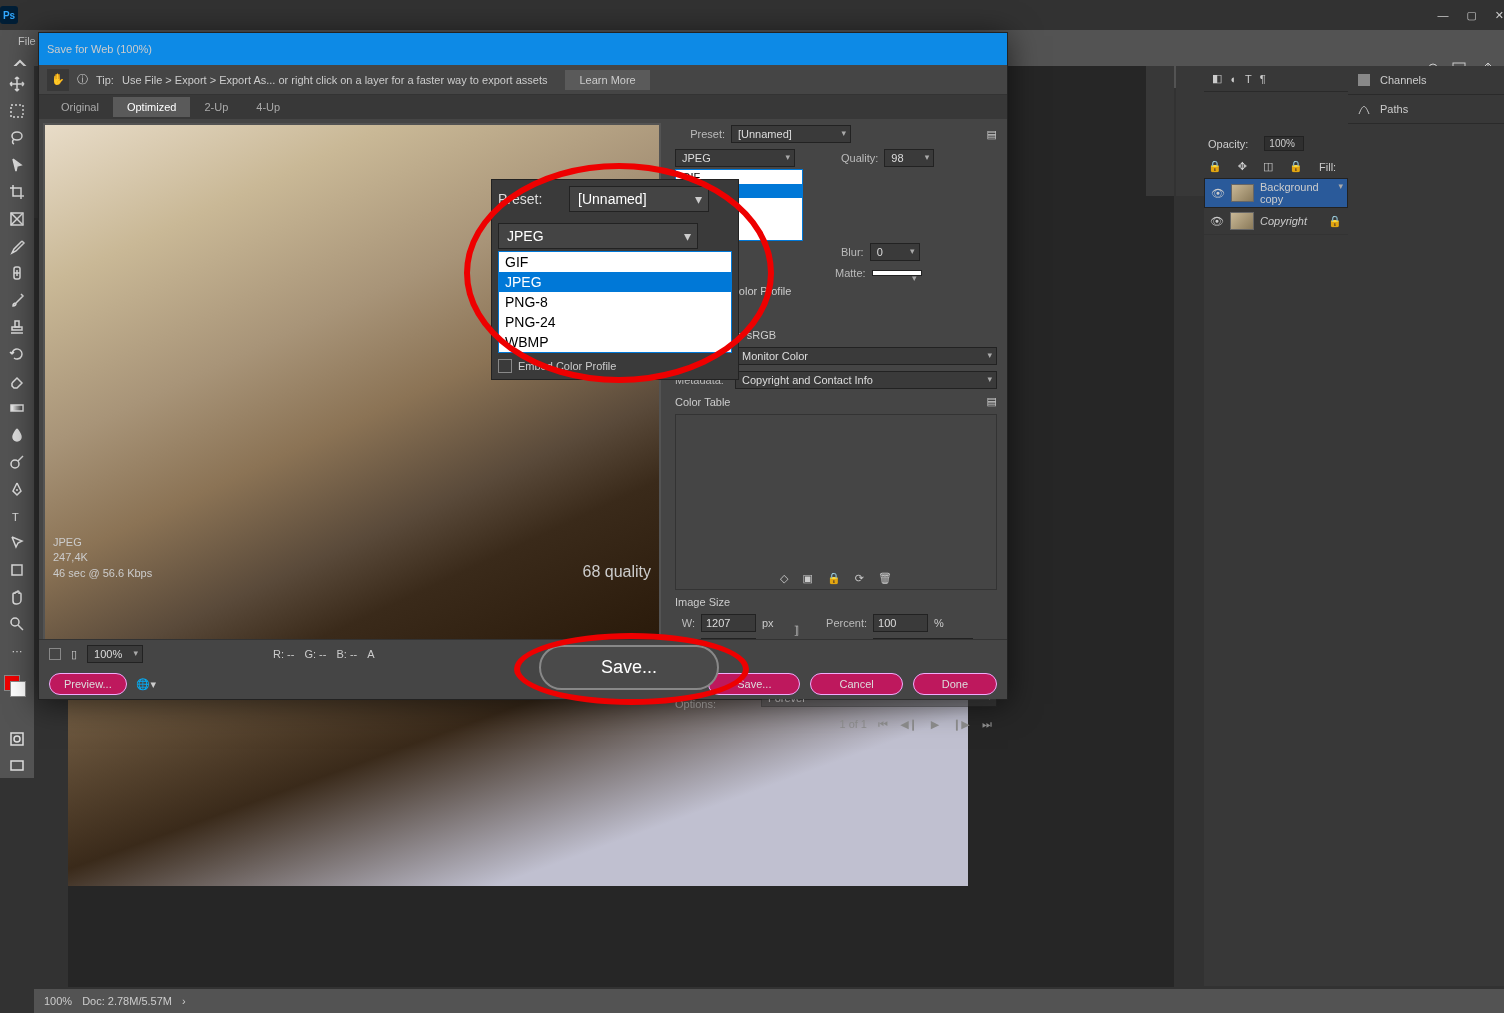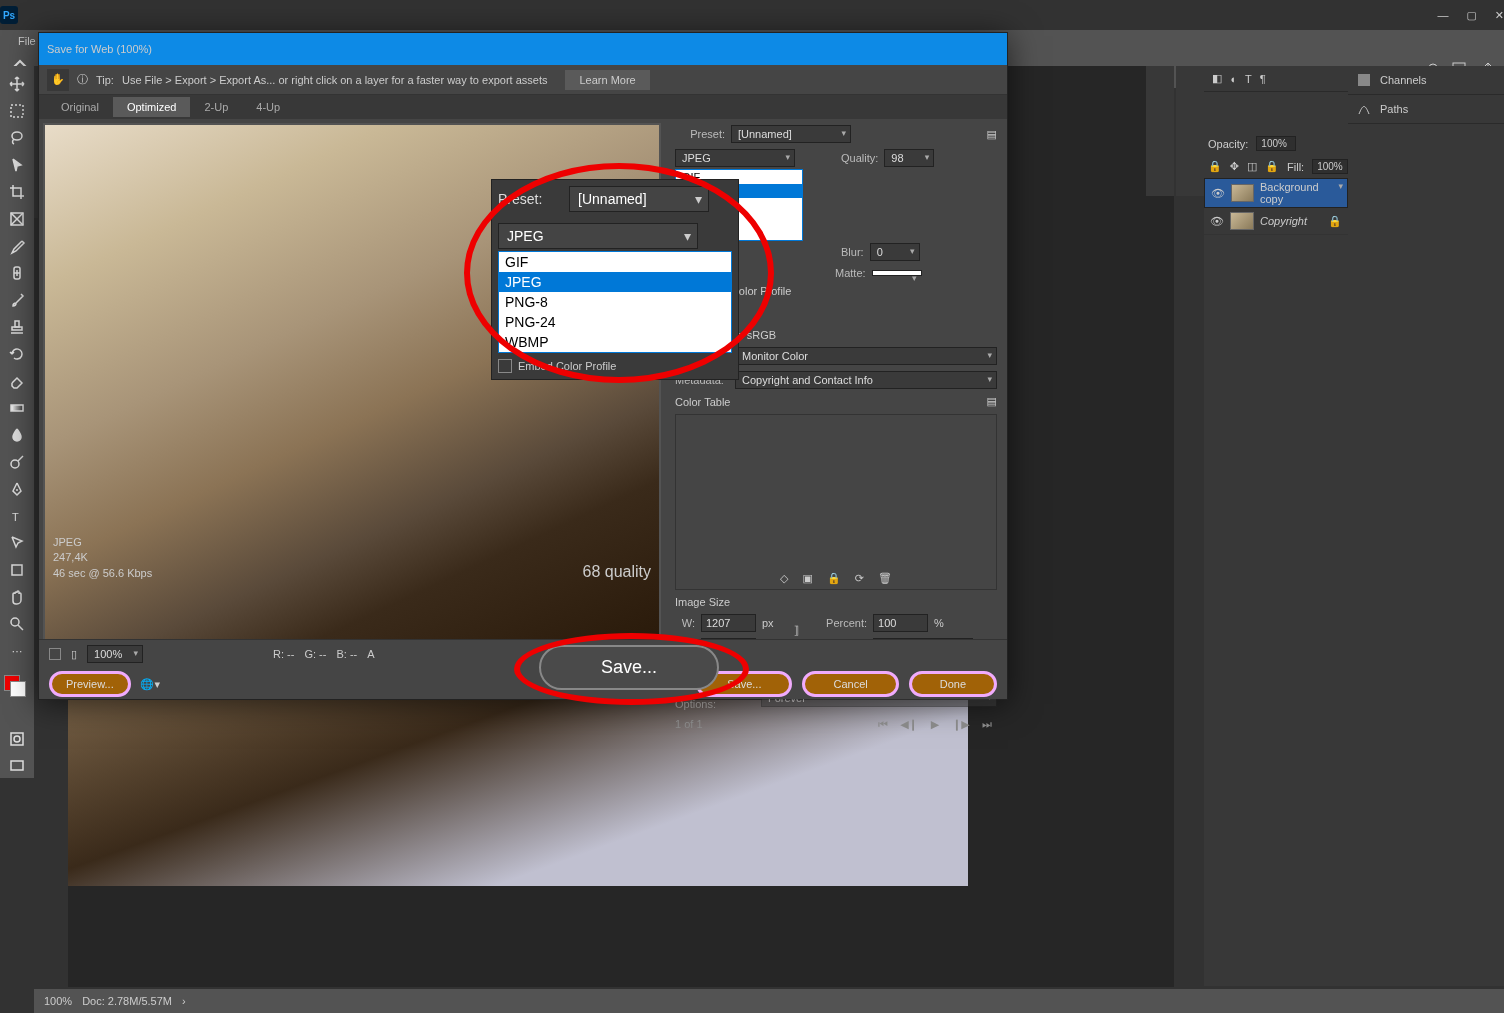--- a/index.html
+++ b/index.html
@@ -32,21 +32,21 @@
 
 .right1{position:absolute;right:330px;top:66px;width:28px;background:#383838;height:130px}
 .right2{position:absolute;right:300px;top:66px;width:28px;background:#383838;height:130px}
 .right3{position:absolute;right:156px;top:66px;width:144px;background:#383838;height:920px}
 .right4{position:absolute;right:0;top:66px;width:156px;background:#383838;height:920px}
 .panel-row{display:flex;align-items:center;gap:8px;padding:6px 8px;border-bottom:1px solid #2a2a2a}
 .panel-row svg{width:16px;height:16px;fill:#ccc}
 .layer-item{display:flex;align-items:center;padding:4px 6px;gap:6px;border-bottom:1px solid #333}
 .layer-item.sel{background:#2a5a9a}
 .layer-thumb{width:24px;height:18px;background:linear-gradient(135deg,#c9b896,#8a7a5a);border:1px solid #666}
-.layer-ctl{display:flex;gap:8px;padding:4px;font-size:10px;align-items:center}
+.layer-ctl{display:flex;gap:16px;padding:4px;font-size:10px;align-items:center}
 .sm-input{background:#2f2f2f;border:1px solid #222;color:#ccc;padding:1px 4px;width:40px;font-size:10px}
 
 
 .canvas-area{position:absolute;left:68px;top:66px;right:330px;bottom:26px;background:#262626}
 .canvas-img{position:absolute;left:0;top:0;width:900px;height:820px;background:linear-gradient(160deg,#d4c4a8 0%,#a89478 30%,#8b7355 50%,#3a2a1a 70%,#c0c0d0 85%);filter:blur(0.3px)}
 
 
 .statusbar{position:absolute;left:34px;bottom:0;right:0;height:24px;background:#535353;display:flex;align-items:center;padding:0 10px;gap:10px;font-size:10px}
 
 
@@ -79,21 +79,21 @@
 .ct-icons{position:absolute;bottom:4px;left:0;right:0;display:flex;justify-content:center;gap:14px;color:#888}
 
 .img-size{margin-top:6px}
 .img-size .srow label{width:20px}
 .num-in{background:#3a3a3a;border:1px solid #222;color:#ddd;padding:2px 4px;width:55px}
 
 .dlg-info{position:absolute;left:10px;bottom:62px;font-size:10px;color:#aaa;line-height:1.4}
 .dlg-footer{position:absolute;left:0;right:0;bottom:0;height:60px;background:#454545;border-top:1px solid #333}
 .foot-row1{height:28px;display:flex;align-items:center;padding:0 10px;gap:10px;font-size:10px}
 .foot-row2{height:32px;display:flex;align-items:center;padding:0 10px;gap:10px}
-.pill-btn{background:#a16207;border:3px solid #f0abfc;border-radius:14px;padding:4px 28px;color:#ddd}
+.pill-btn{background:#be185d;border:1px solid #f0abfc;border-radius:14px;padding:4px 28px;color:#ddd}
 .foot-row2 .spacer{flex:1}
 
 
 .anno-ellipse{position:absolute;border:6px solid #e00;border-radius:50%;z-index:300;pointer-events:none}
 .anno1{left:425px;top:130px;width:310px;height:220px}
 .anno2{left:475px;top:600px;width:235px;height:72px}
 
 
 .enlarged{position:absolute;left:452px;top:146px;width:248px;z-index:250;background:#3a3a3a;padding:6px;border:1px solid #222}
 .enlarged .lbl{color:#ddd;font-size:14px;margin-bottom:6px;display:inline-block;width:68px}
@@ -513,21 +513,21 @@
           </div>
         </div>
         <div class="srow" style="margin-top:6px">
             <span>Animation</span>
           </div>
         <div class="srow" style="opacity:0.5">
             <label style="width:80px;text-align:left">Looping Options:</label>
             <div class="sel" style="flex:1">Forever</div>
           </div>
         <div class="anim-nav">
-          <span style="flex:1;text-align:left;color:#888">1 of 1</span>
+          <span style="flex:1;text-align:right;color:#888">1 of 1</span>
           <span class="anim-btn">⏮</span>
           <span class="anim-btn">◀❙</span>
           <span class="anim-btn">▶</span>
           <span class="anim-btn">❙▶</span>
           <span class="anim-btn">⏭</span>
         </div>
       </div>
     </div>
   </div>
 

